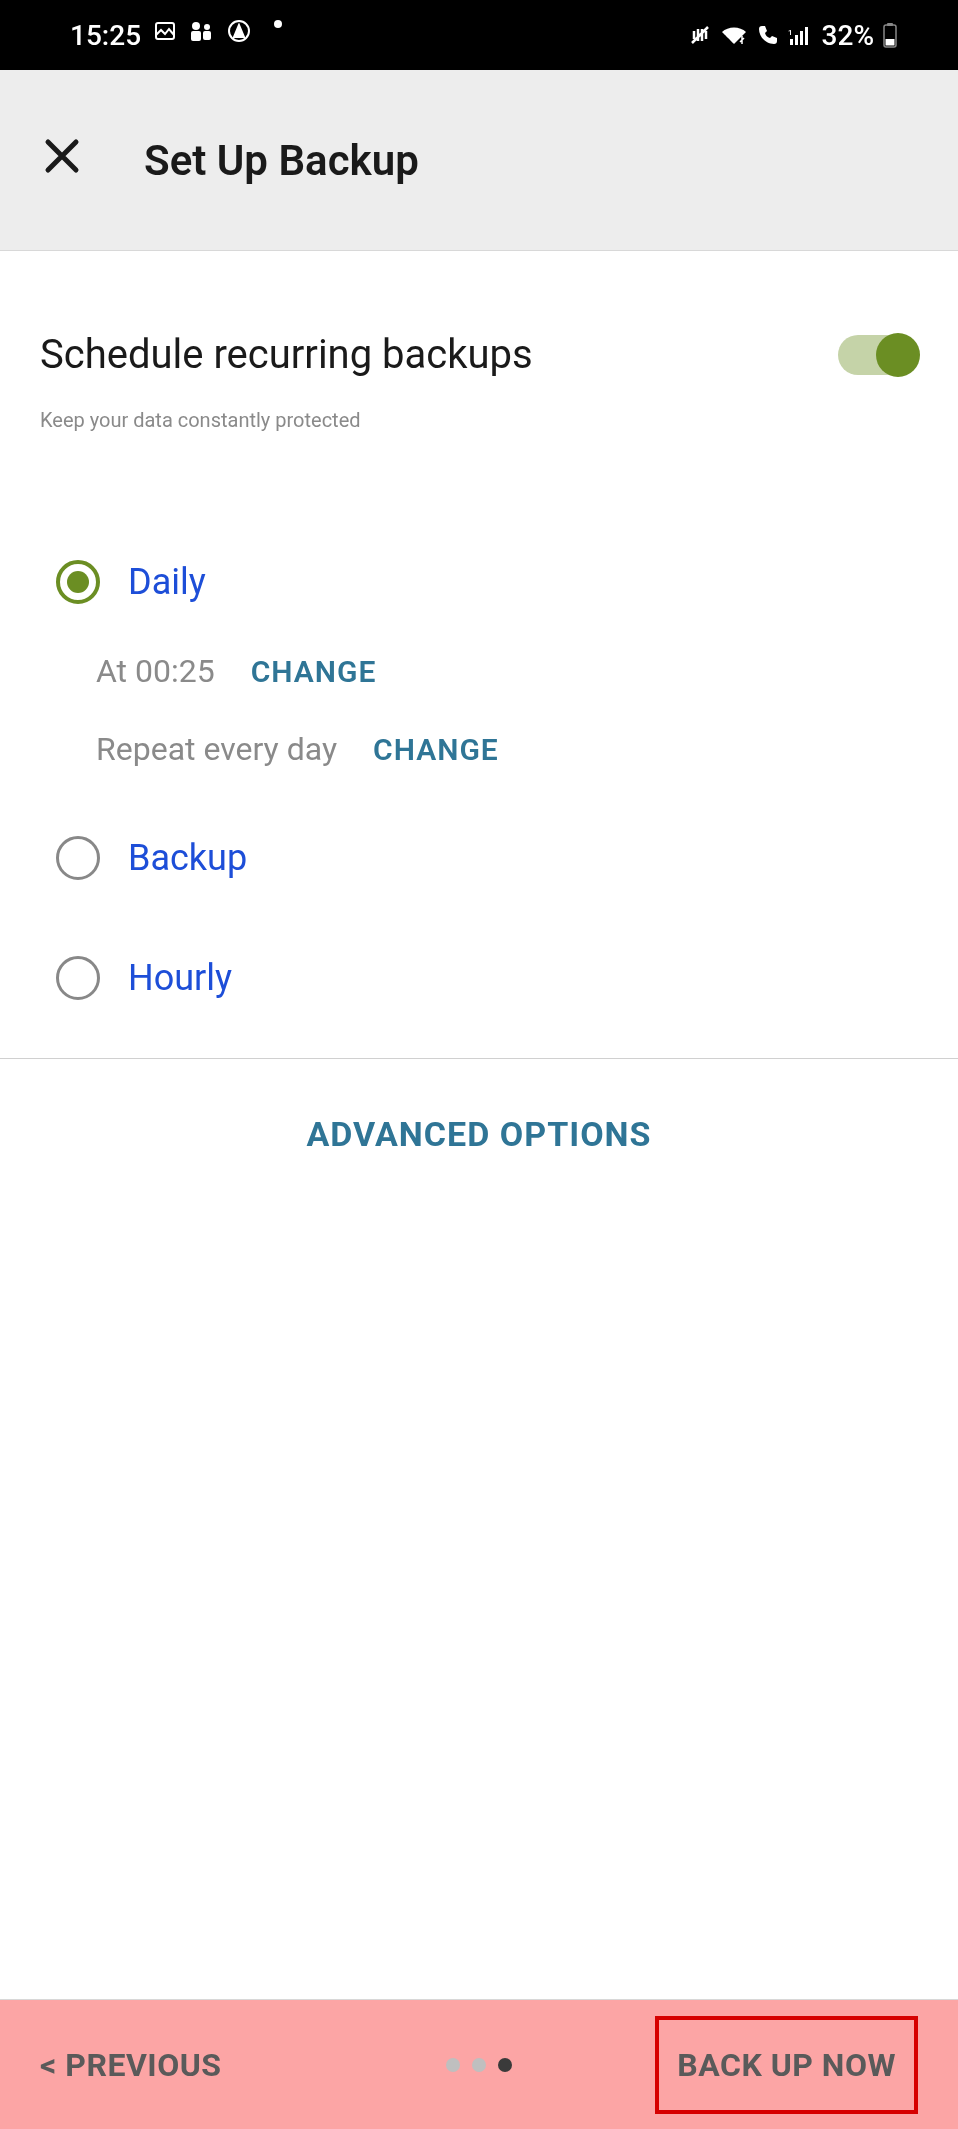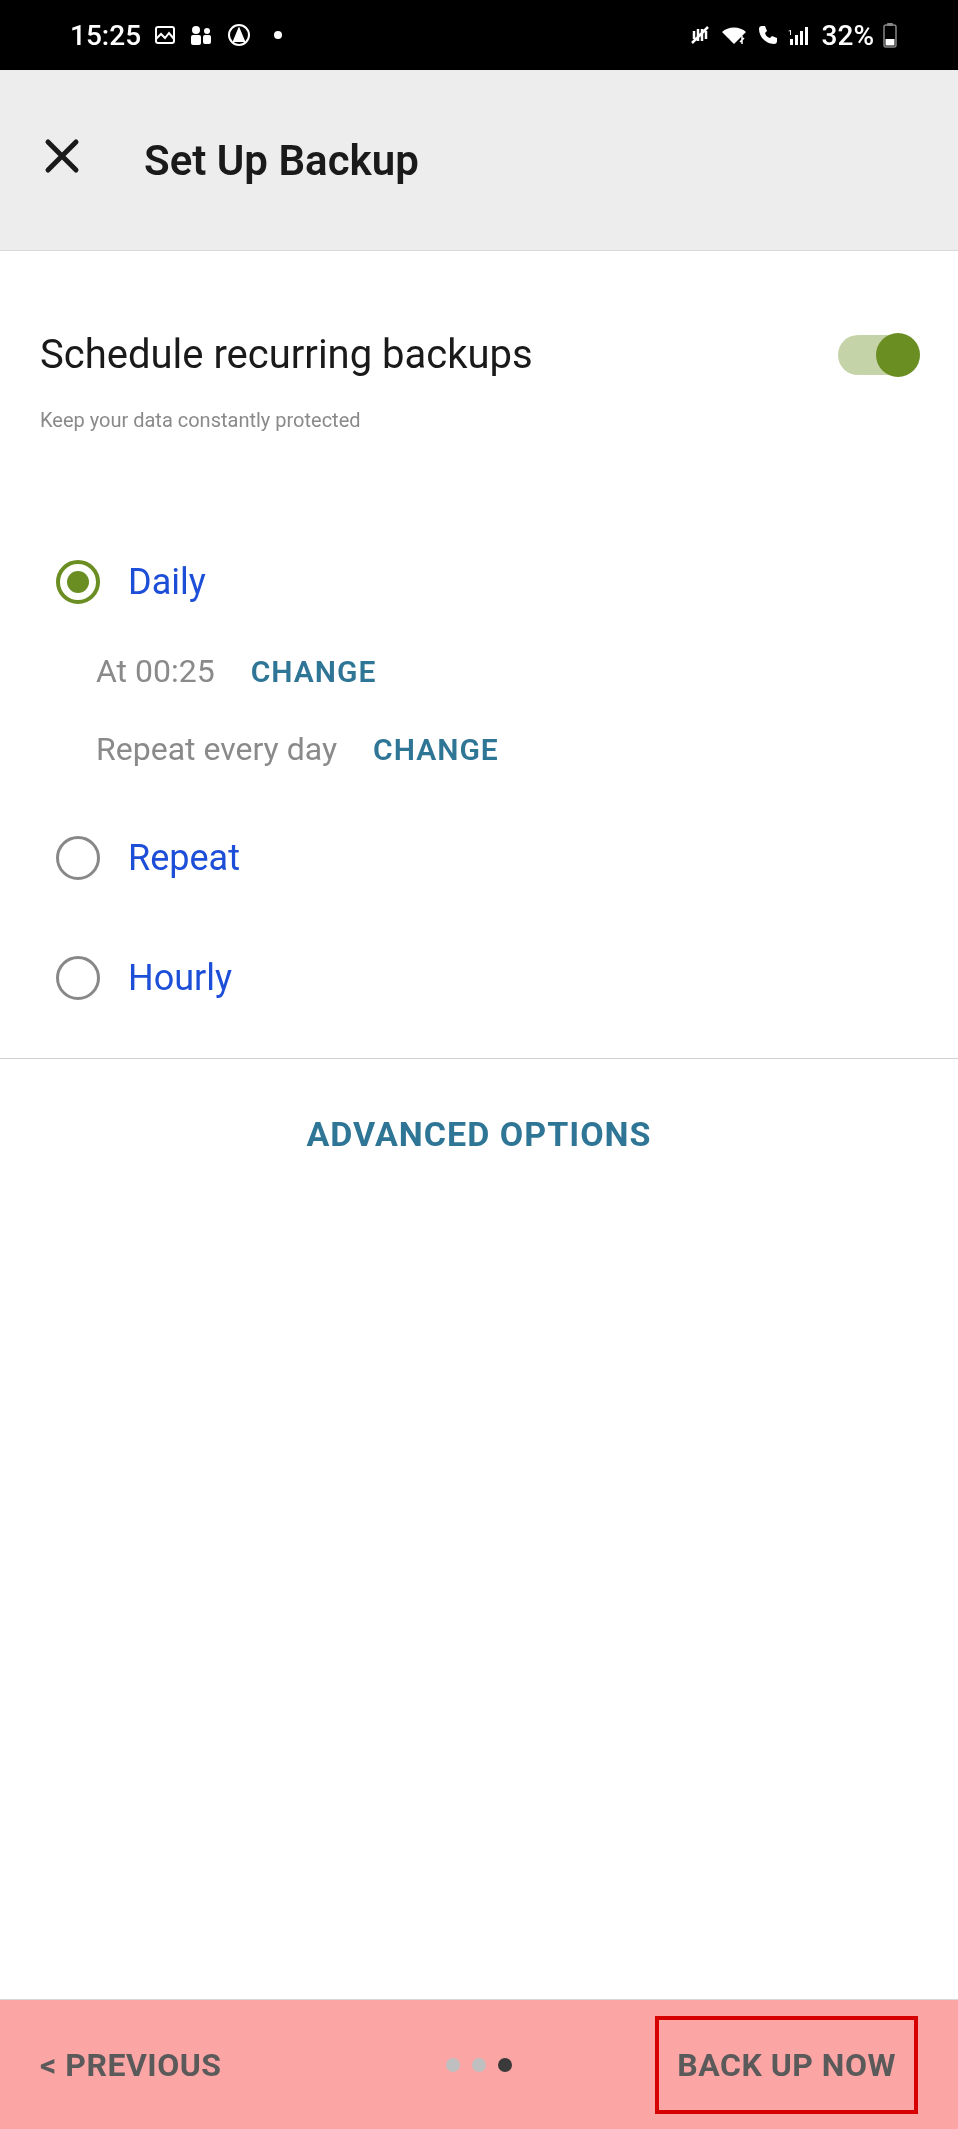--- a/index.html
+++ b/index.html
@@ -21,21 +21,21 @@
       display: flex;
       justify-content: space-between;
       align-items: center;
       padding: 0 60px 0 70px;
       color: #ffffff;
       font-size: 28px;
       font-weight: 500;
     }
     .status-left {
       display: flex;
-      align-items: center;
+      align-items: flex-start;
       gap: 12px;
     }
     .status-right {
       display: flex;
       align-items: center;
       gap: 8px;
     }
     .status-icon {
       display: inline-flex;
       align-items: center;
@@ -320,21 +320,21 @@
         <span class="change-link">CHANGE</span>
       </div>
       <div class="detail-row">
         <span class="detail-text">Repeat every day</span>
         <span class="change-link">CHANGE</span>
       </div>
     </div>
 
     <div class="radio-option">
       <div class="radio-circle"></div>
-      <span class="radio-label">Repeat</span>
+      <span class="radio-label">Backup</span>
     </div>
 
     <div class="radio-spacer"></div>
 
     <div class="radio-option">
       <div class="radio-circle"></div>
       <span class="radio-label">Hourly</span>
     </div>
 
   </div>

